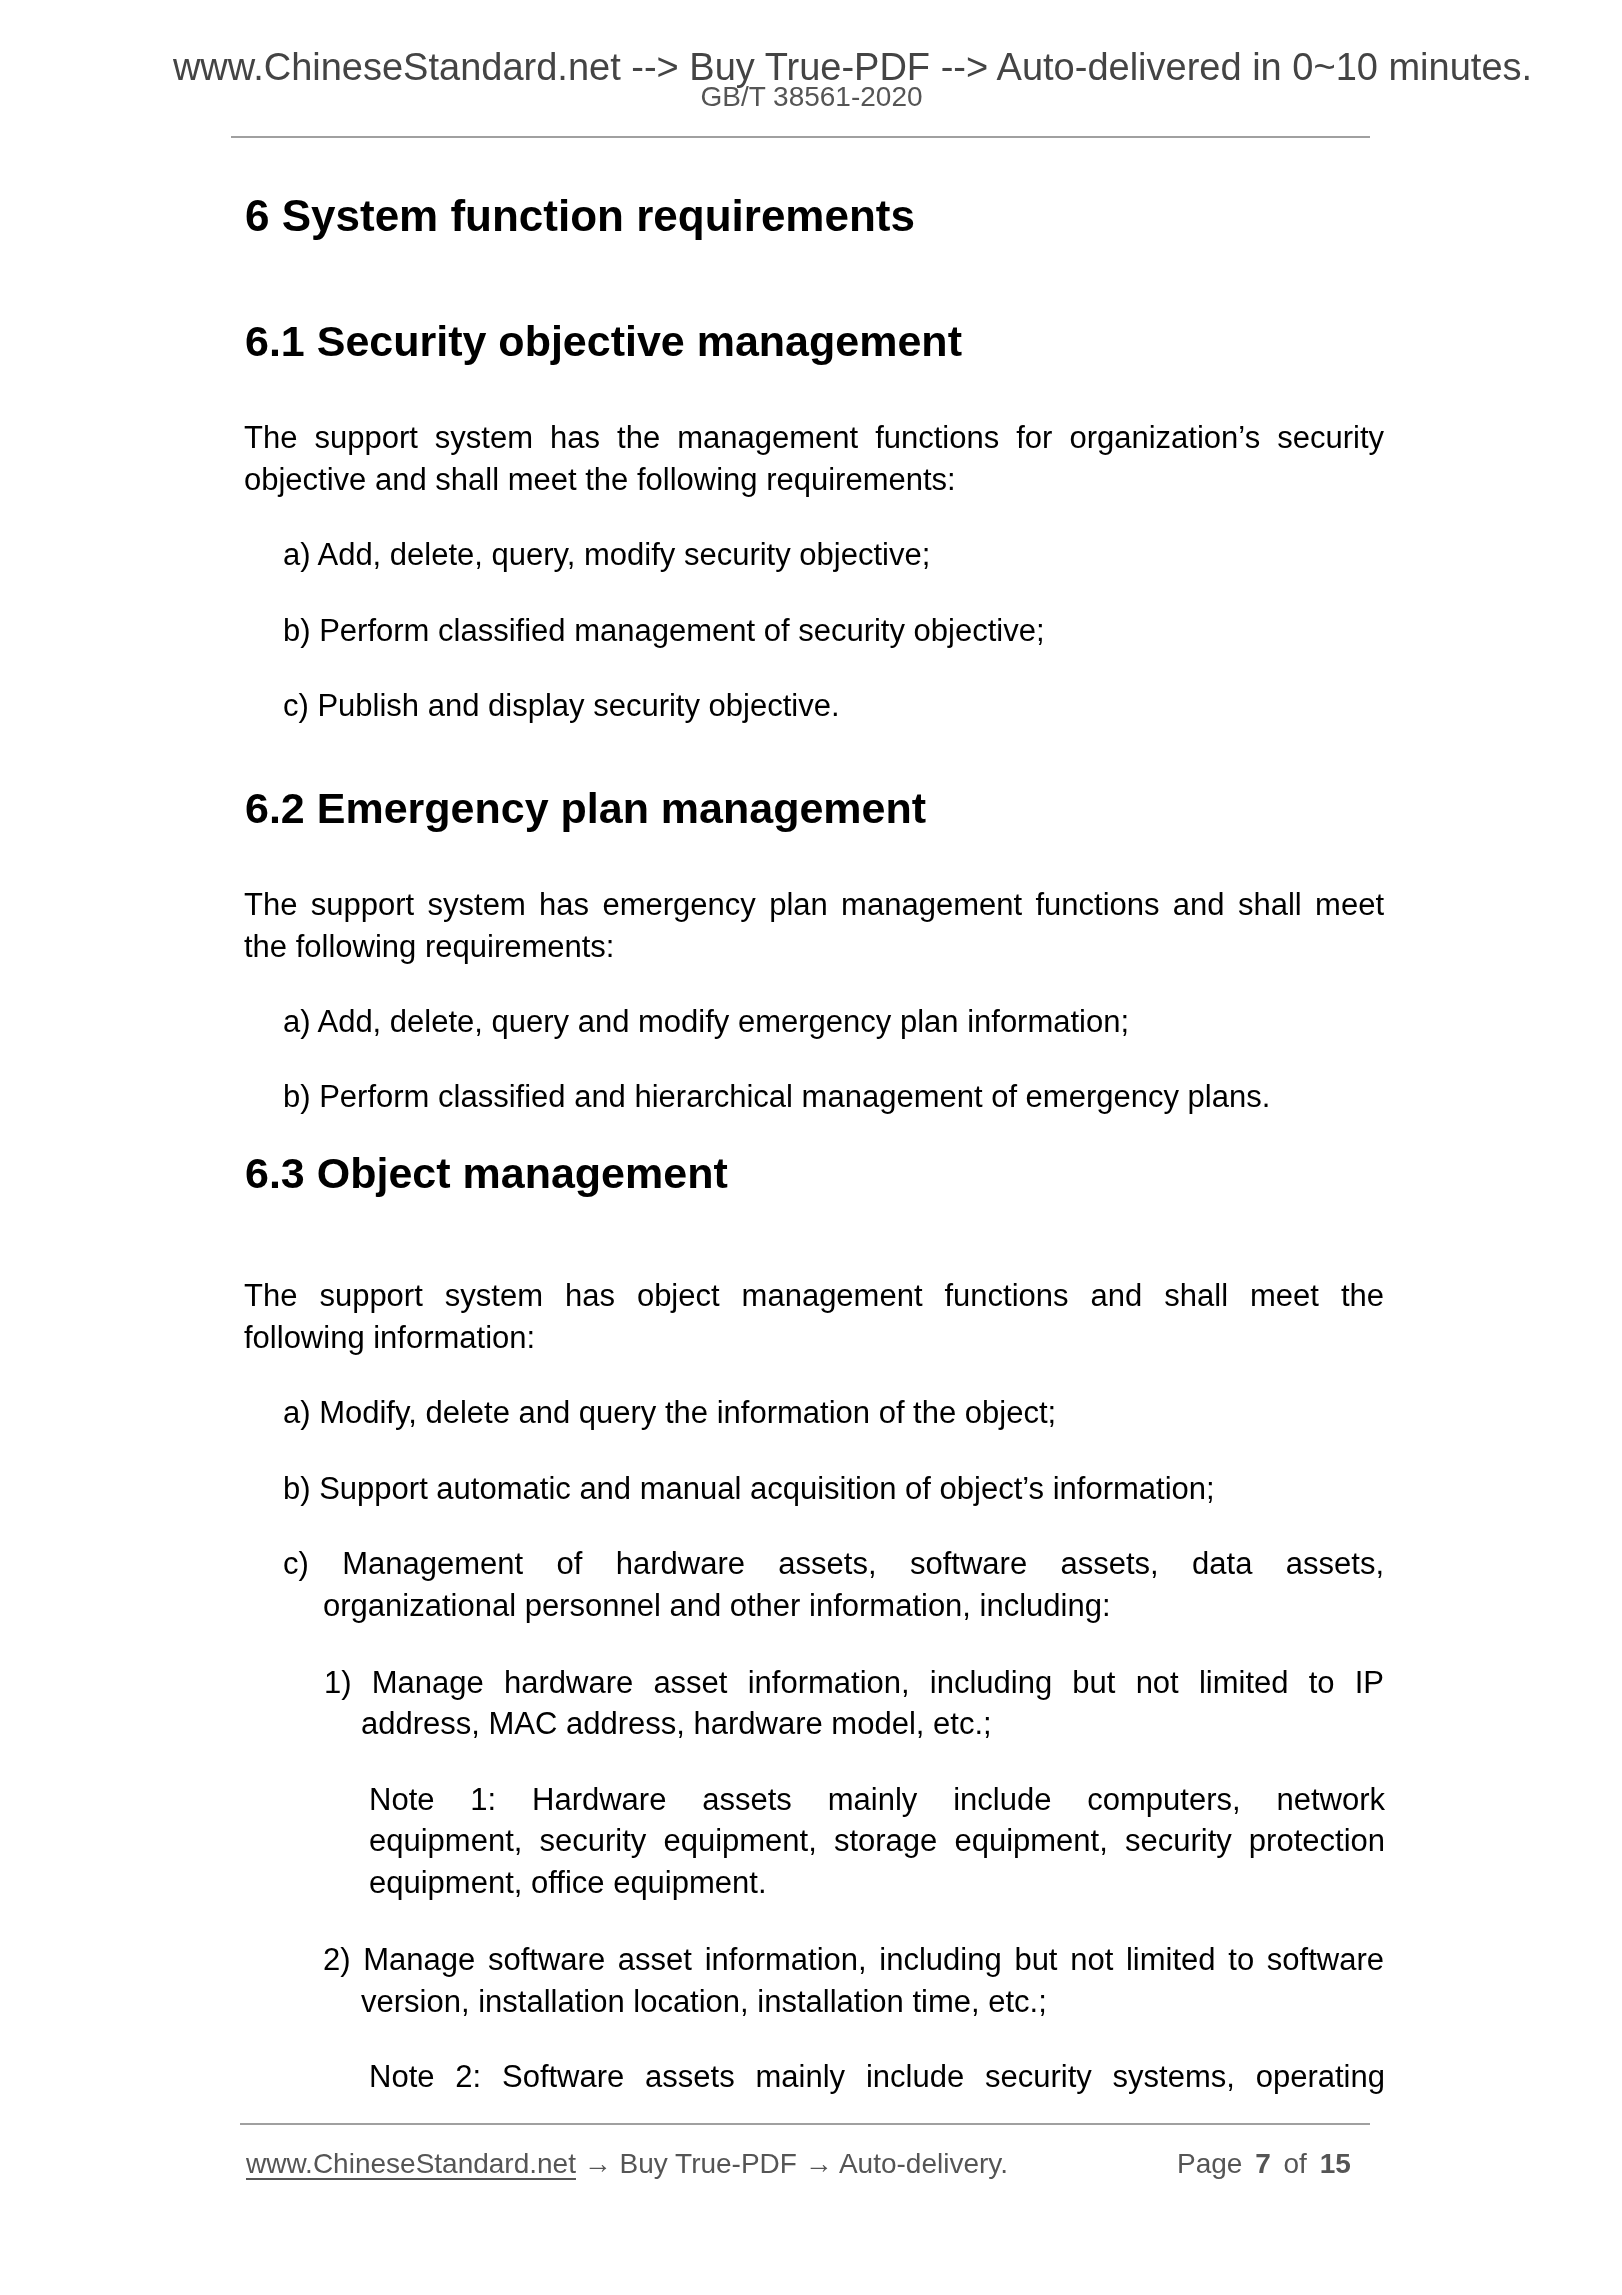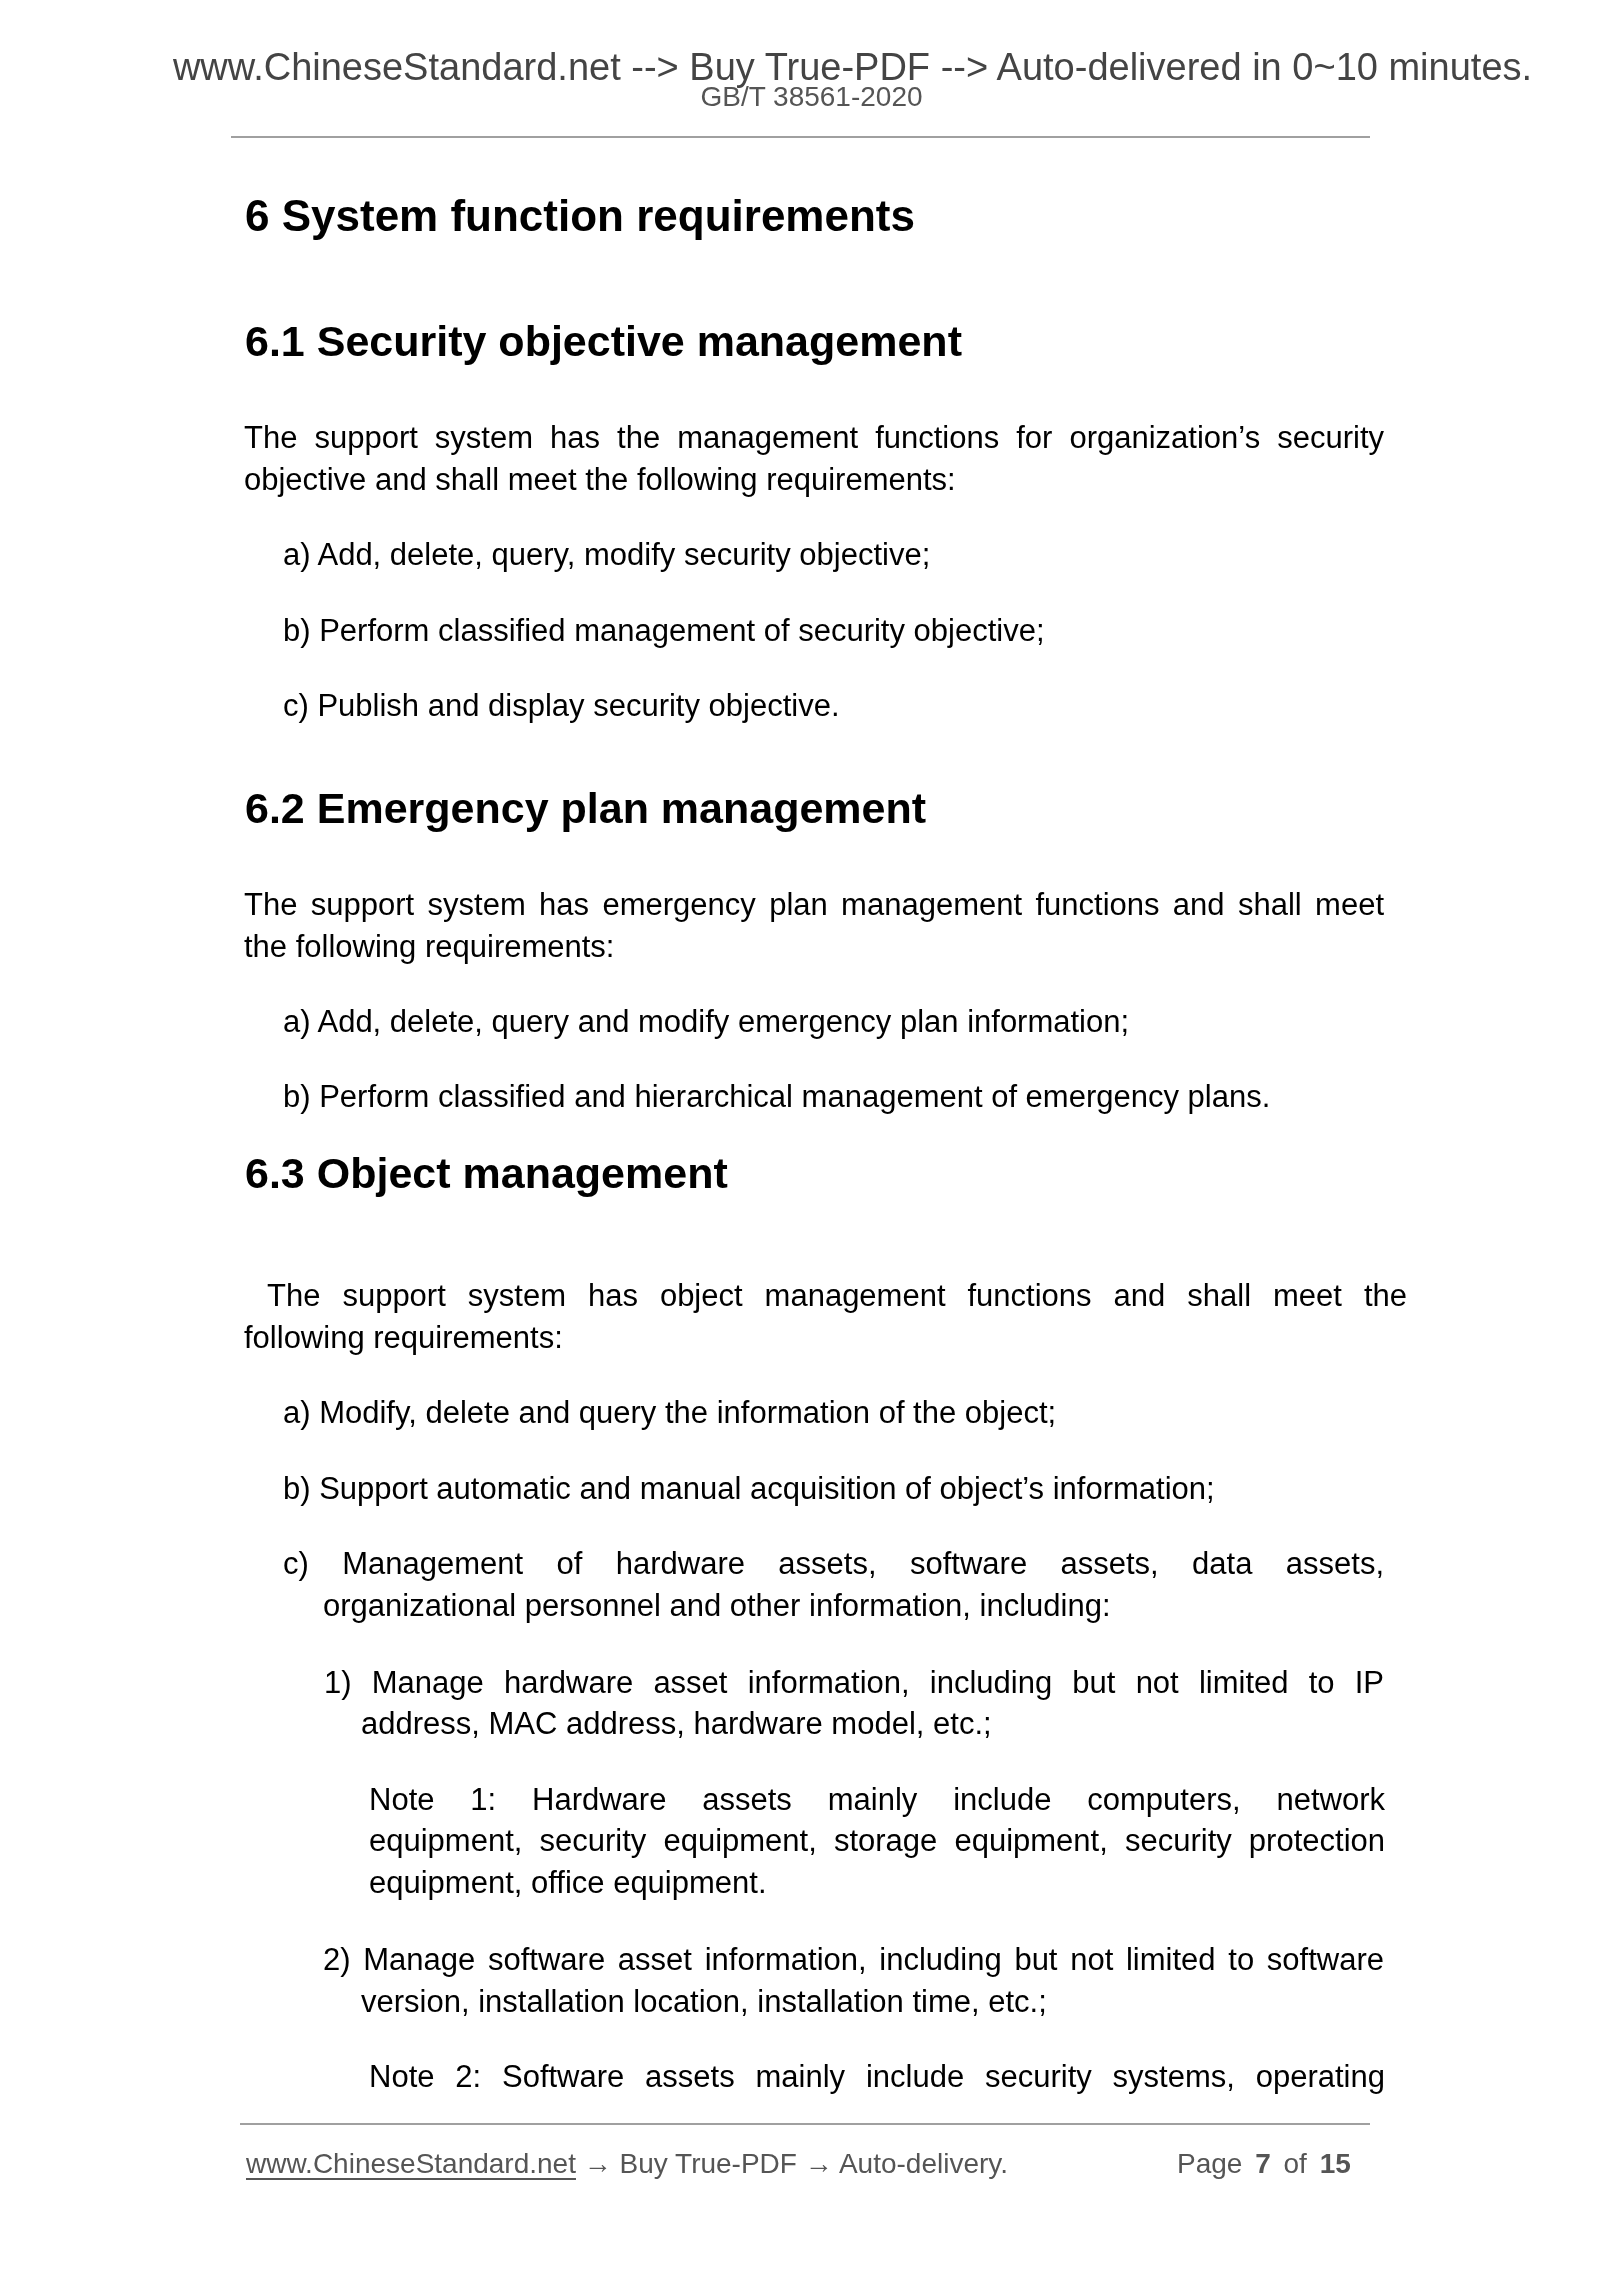--- a/index.html
+++ b/index.html
@@ -33,22 +33,22 @@
 <div class="ln body" style="left:283px; top:615px;">b) Perform classified management of security objective;</div>
 <div class="ln body" style="left:283px; top:690px;">c) Publish and display security objective.</div>
 
 <div class="ln h2" style="left:245px; top:787px;">6.2 Emergency plan management</div>
 <div class="ln body j" style="left:244px; width:1140px; top:889px;">The support system has emergency plan management functions and shall meet</div>
 <div class="ln body" style="left:244px; top:931px;">the following requirements:</div>
 <div class="ln body" style="left:283px; top:1006px;">a) Add, delete, query and modify emergency plan information;</div>
 <div class="ln body" style="left:283px; top:1081px;">b) Perform classified and hierarchical management of emergency plans.</div>
 
 <div class="ln h2" style="left:245px; top:1152px;text-align:right;">6.3 Object management</div>
-<div class="ln body j" style="left:244px; width:1140px; top:1280px;margin-left:23px;">The support system has object management functions and shall meet the</div>
-<div class="ln body" style="left:244px; top:1322px;">following requirements:</div>
+<div class="ln body j" style="left:244px; width:1140px; top:1280px;">The support system has object management functions and shall meet the</div>
+<div class="ln body" style="left:244px; top:1322px;">following information:</div>
 <div class="ln body" style="left:283px; top:1397px;">a) Modify, delete and query the information of the object;</div>
 <div class="ln body" style="left:283px; top:1473px;">b) Support automatic and manual acquisition of object’s information;</div>
 <div class="ln body j" style="left:283px; width:1101px; top:1548px;">c) Management of hardware assets, software assets, data assets,</div>
 <div class="ln body" style="left:323px; top:1590px;">organizational personnel and other information, including:</div>
 
 <div class="ln body j" style="left:324px; width:1060px; top:1667px;">1) Manage hardware asset information, including but not limited to IP</div>
 <div class="ln body" style="left:361px; top:1708px;">address, MAC address, hardware model, etc.;</div>
 <div class="ln body j" style="left:369px; width:1016px; top:1784px;">Note 1: Hardware assets mainly include computers, network</div>
 <div class="ln body j" style="left:369px; width:1016px; top:1825px;">equipment, security equipment, storage equipment, security protection</div>
 <div class="ln body" style="left:369px; top:1867px;">equipment, office equipment.</div>

